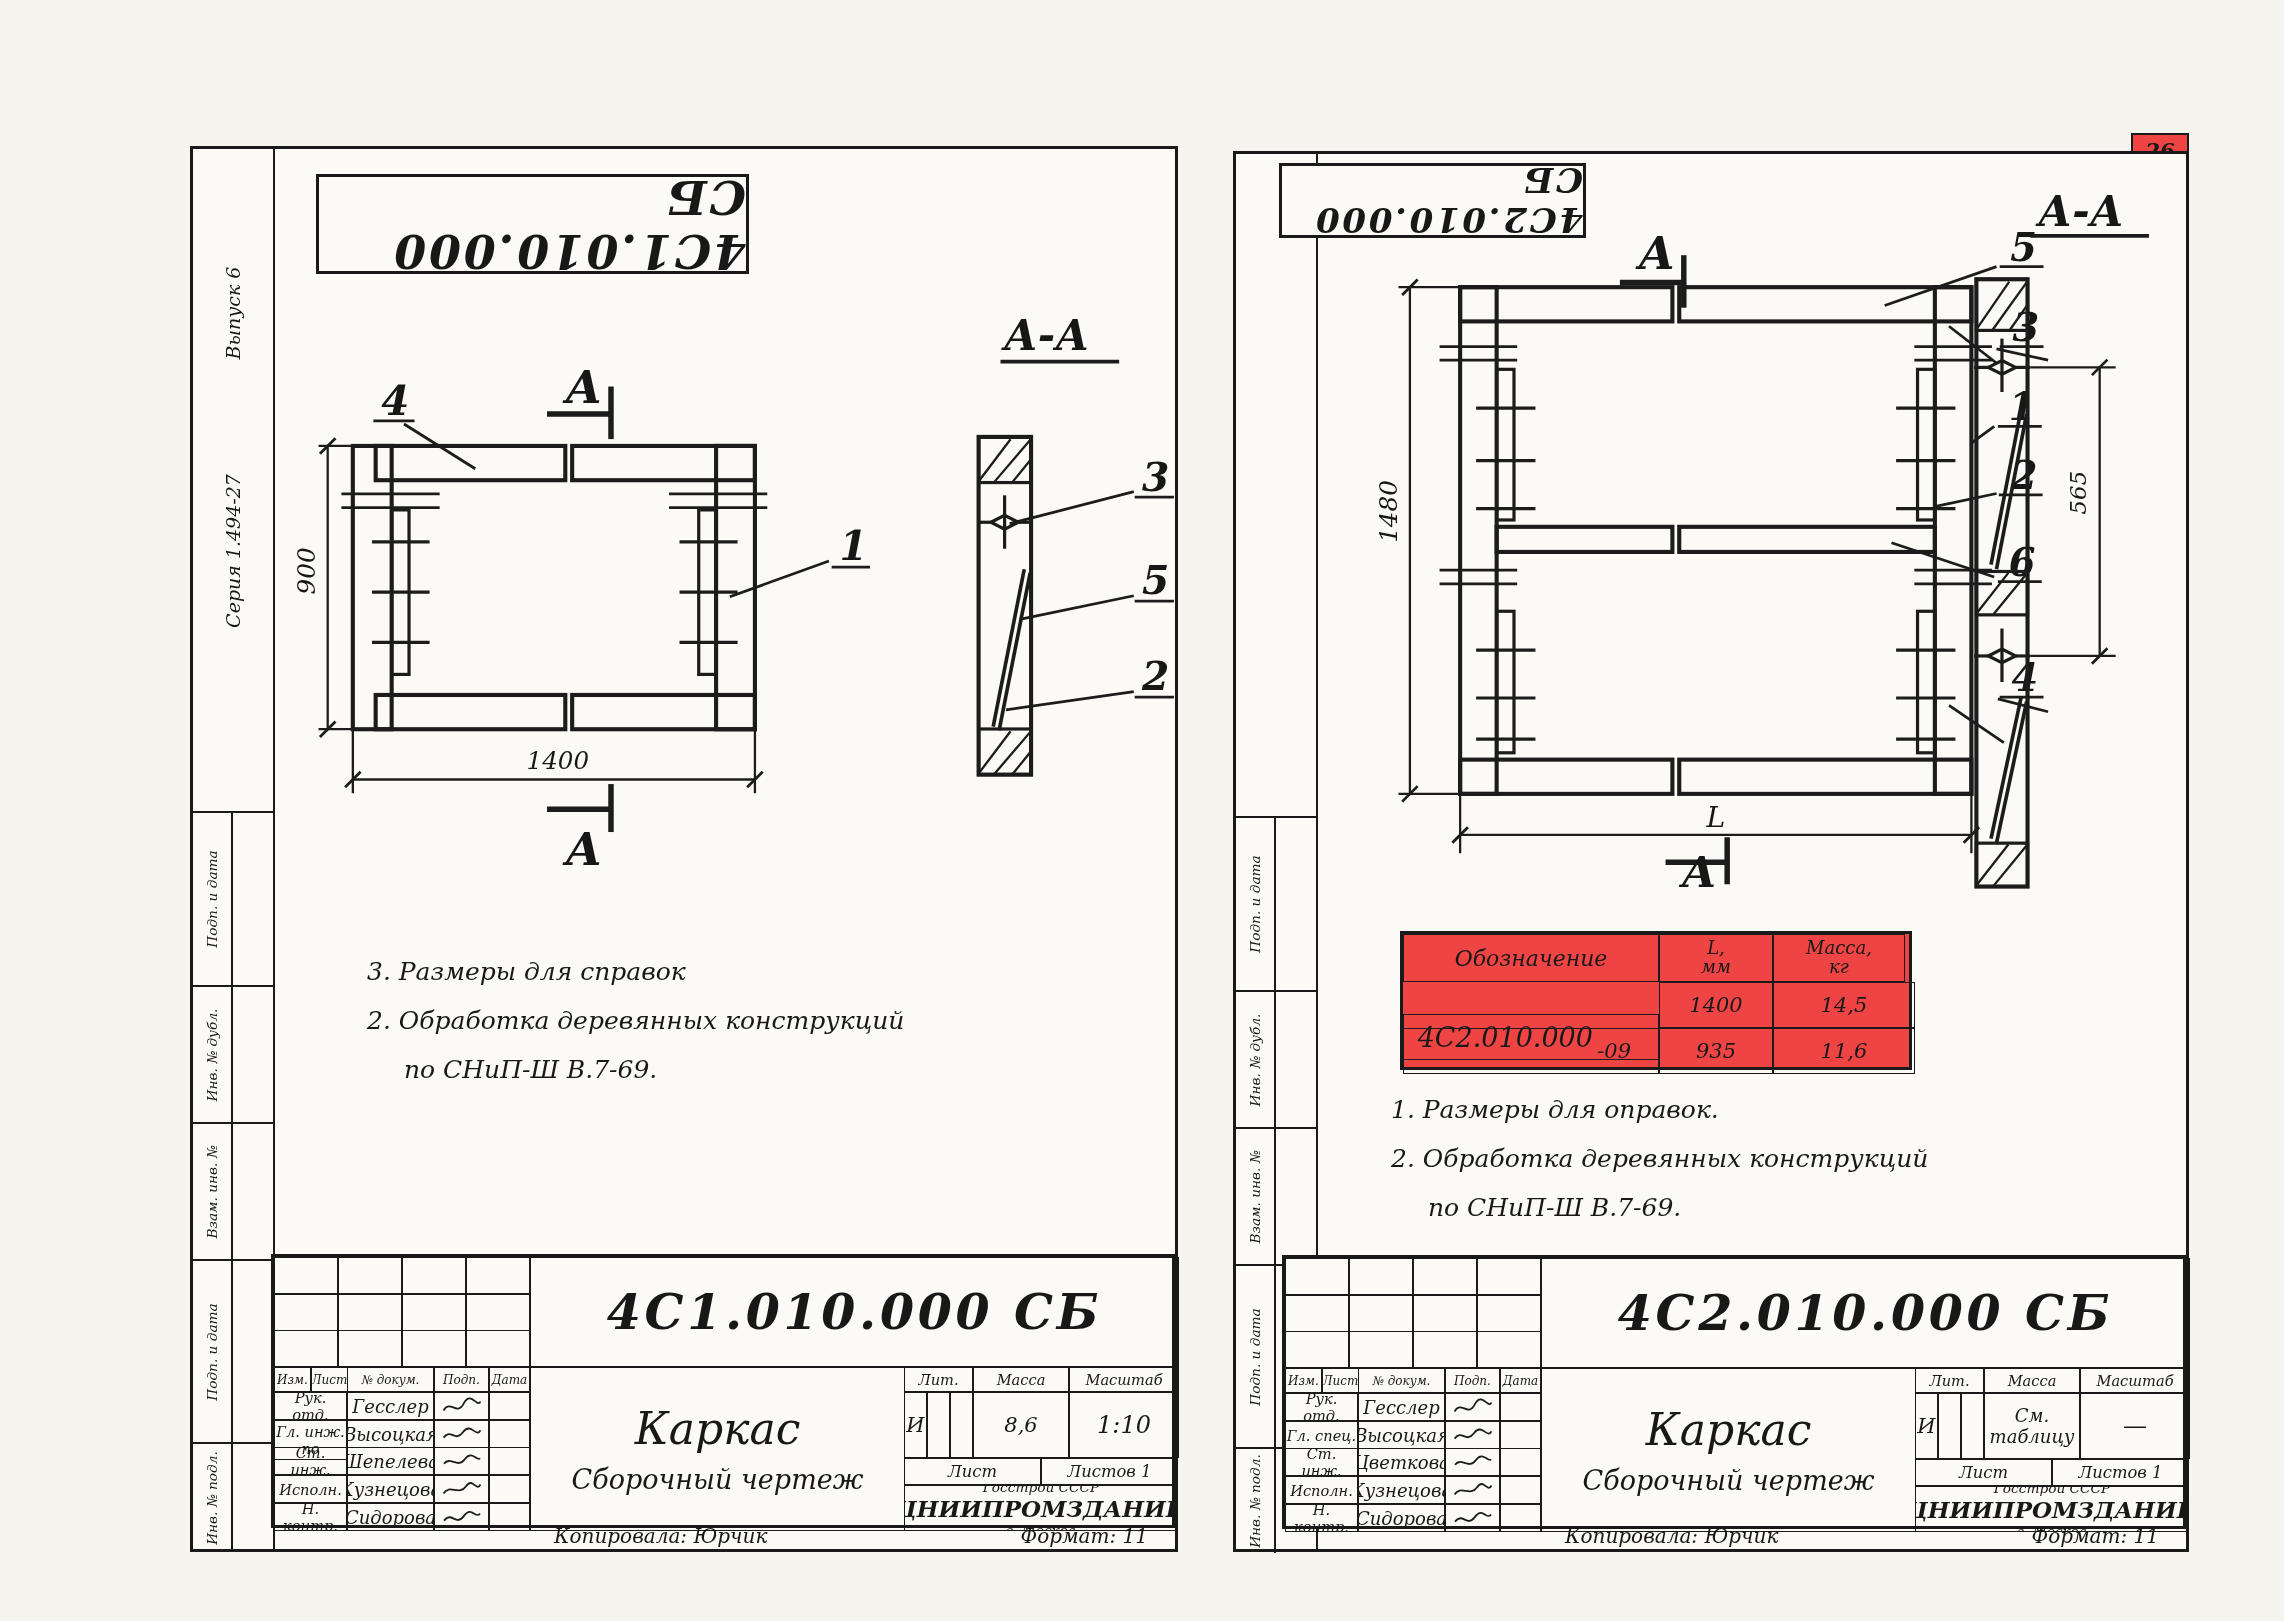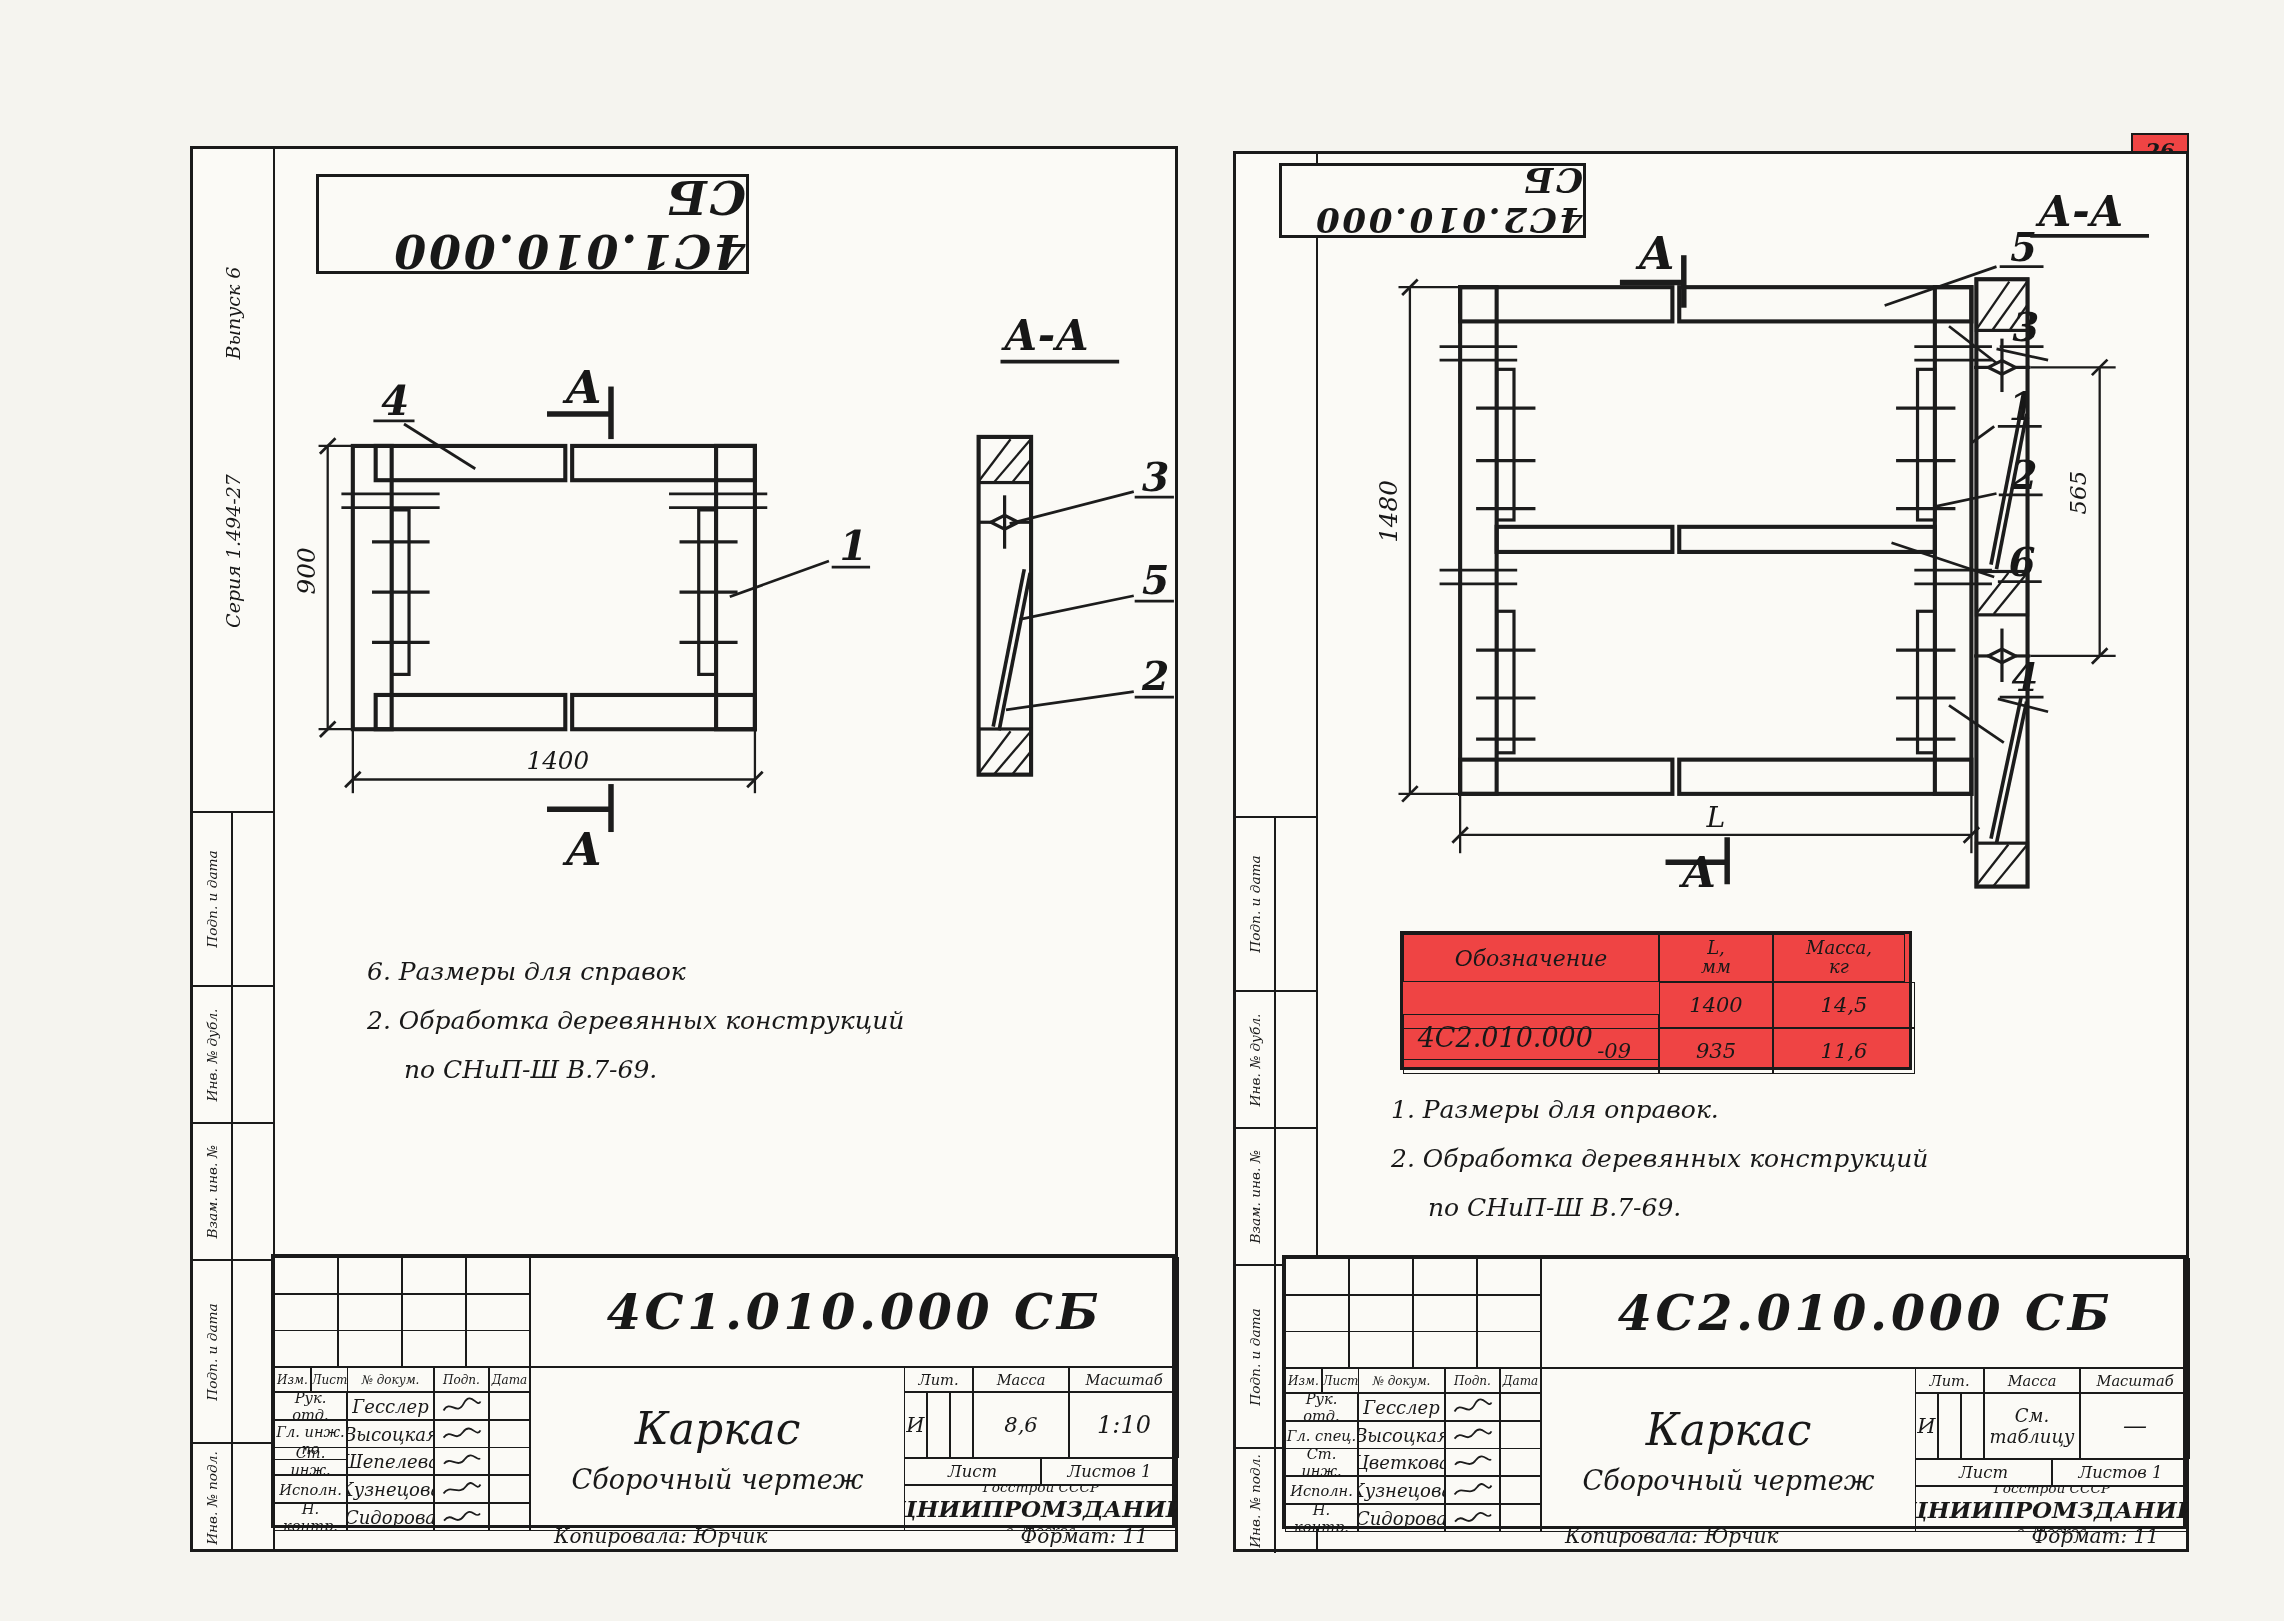--- a/index.html
+++ b/index.html
@@ -162,21 +162,21 @@
         <line x1="402" y1="660" x2="488" y2="660" stroke-width="6"></line>
         <line x1="402" y1="870" x2="488" y2="870" stroke-width="6"></line>
       </g>
       <text x="115" y="110" font-size="92" class="dn">А-А</text>
       <text x="418" y="418" font-size="86" class="dn">3</text>
       <text x="418" y="645" font-size="86" class="dn">5</text>
       <text x="418" y="855" font-size="86" class="dn">2</text>
     </svg>
 
     <div class="notes" style="left:174px;top:799px;width:713px;">
-      <div>6. Размеры для справок</div>
+      <div>3. Размеры для справок</div>
       <div>2. Обработка деревянных конструкций</div>
       <div class="indent">по СНиП-Ш В.7-69.</div>
     </div>
 
     <div class="tb" style="right:0;top:1105px;width:904px;height:274px;">
 
       <div class="cell" style="left:0;top:0;width:64px;height:37px;"></div>
       <div class="cell" style="left:64px;top:0;width:64px;height:37px;"></div>
       <div class="cell" style="left:128px;top:0;width:64px;height:37px;"></div>
       <div class="cell" style="left:192px;top:0;width:64px;height:37px;"></div>

